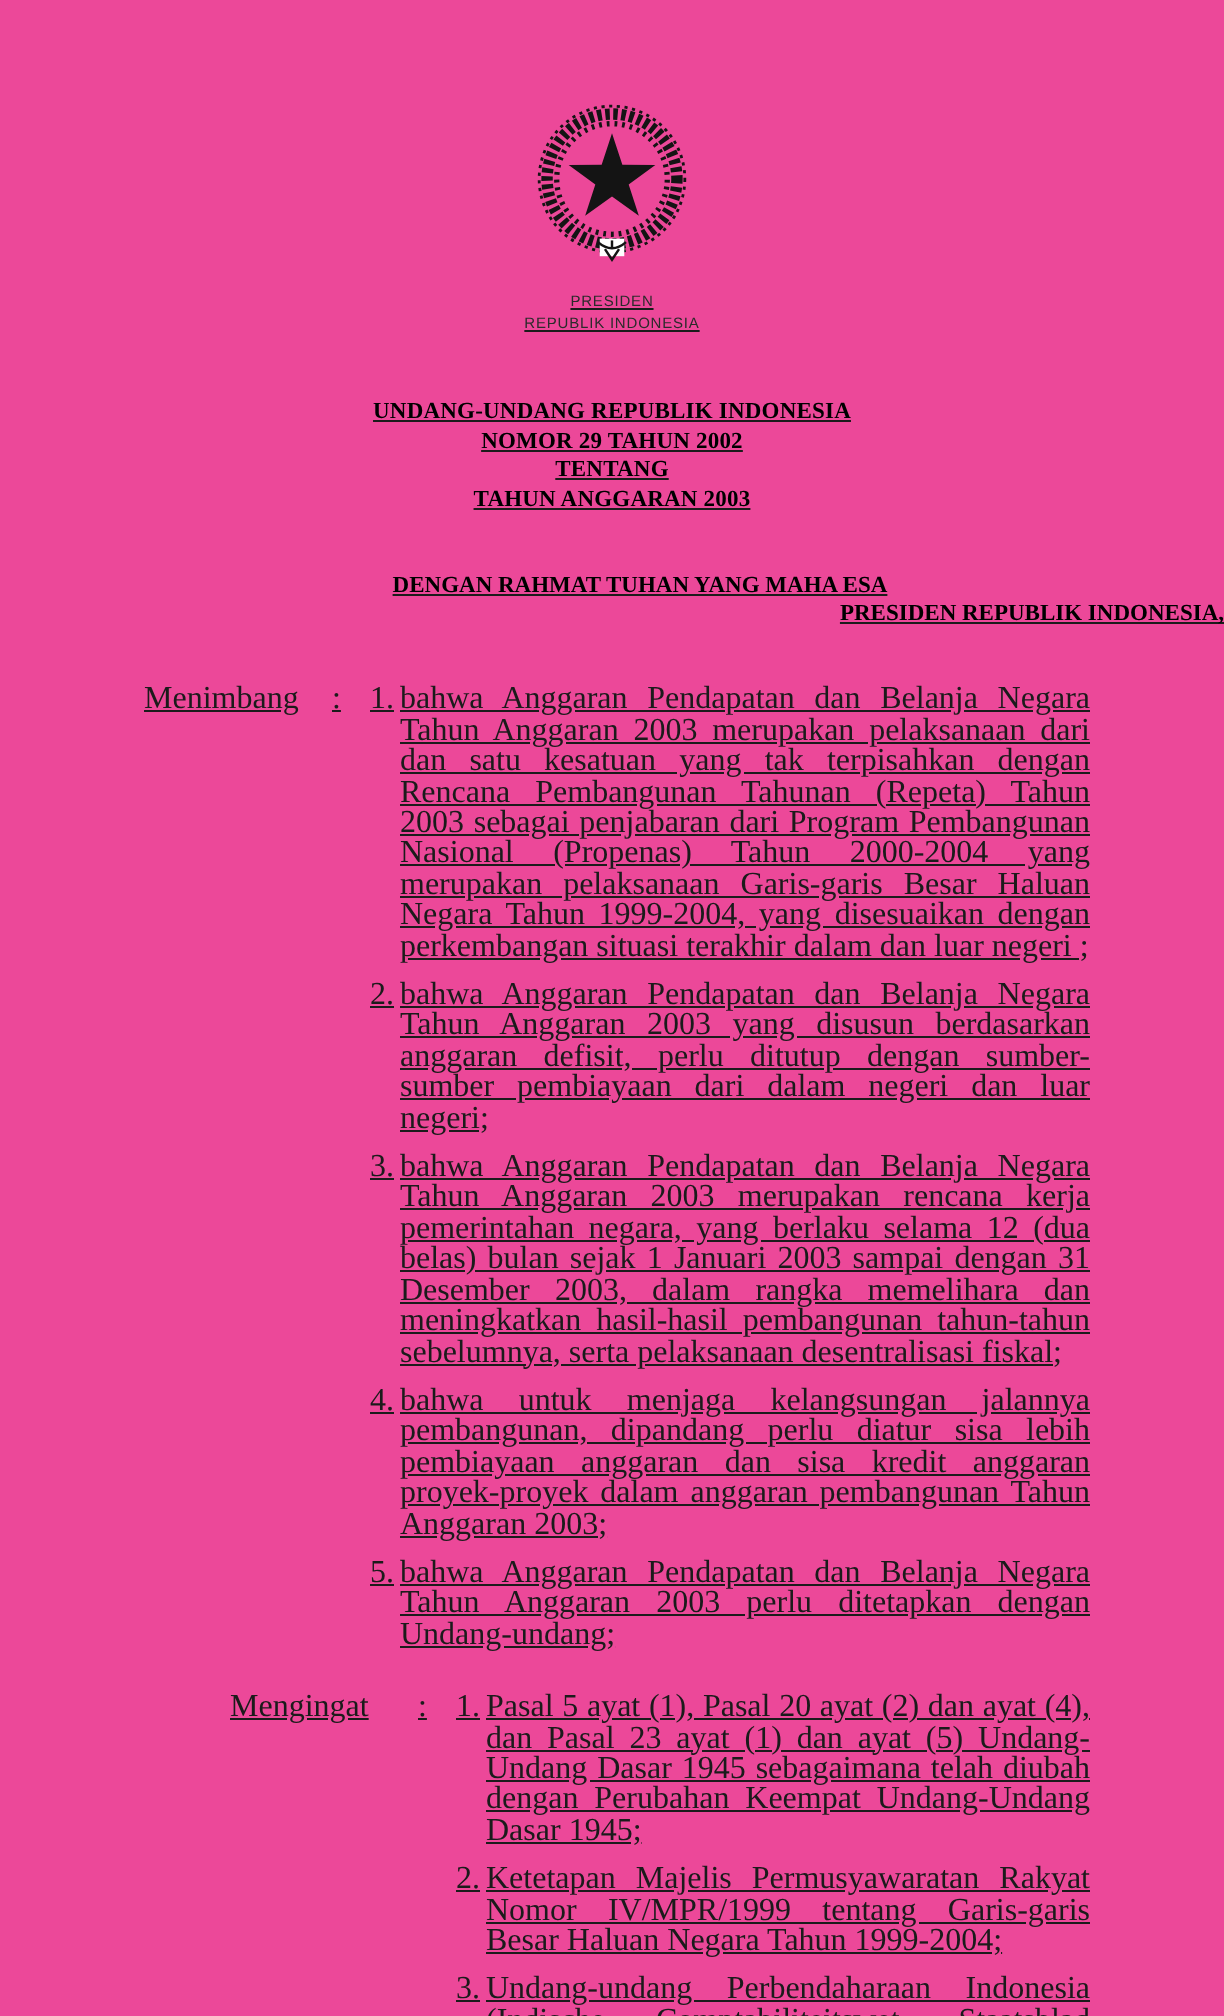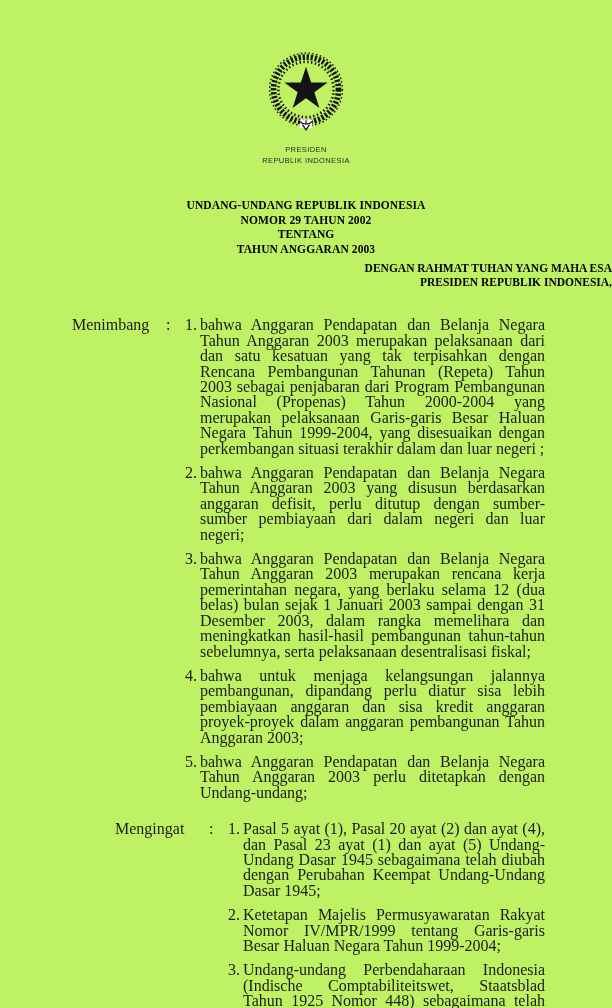--- a/index.html
+++ b/index.html
@@ -1,32 +1,33 @@
 <!DOCTYPE html>
 <html><head>
 <meta charset="utf-8">
 <style>
   html,body{margin:0;padding:0;background:#f4f4f4;}
   .page{
-    width:612px;height:1008px;margin:0 auto;background:#bef264;
+    width:612px;height:1008px;margin:0 auto;background:#ec4899;
     position:relative;overflow:hidden;
     font-family:"Liberation Serif", serif;color:#1b1b1b;
     box-sizing:border-box;
+    text-decoration:underline;
   }
   .emblem{width:88px;margin:50px auto 4px;display:block;text-align:center;}
   .letterhead{
     text-align:center;
     font-family:"Liberation Sans", sans-serif;
     font-size:7.5px;line-height:11px;letter-spacing:.4px;color:#2b2b2b;
   }
   .title-block{
     margin-top:32px;text-align:center;font-weight:bold;color:#000;
     font-size:11.5px;line-height:14.6px;letter-spacing:.1px;
   }
-  .invocation{margin-top:6px;text-align:right;font-weight:bold;color:#000;font-size:11.5px;padding-left:28px;}
+  .invocation{margin-top:30px;text-align:center;font-weight:bold;color:#000;font-size:11.5px;padding-left:28px;}
   .issuer{margin-top:2px;text-align:right;font-weight:bold;color:#000;font-size:11.5px;}
   .content{margin:29px 67px 0 72px;font-size:16px;line-height:15.4px;}
   .clause{display:grid;grid-template-columns:94px 19px 1fr;align-items:start;}
   .clause + .clause{margin-top:21px;margin-left:43px;}
   .clause-label{white-space:nowrap;}
   .clause-items{min-width:0;}
   .item{display:grid;grid-template-columns:15px 1fr;}
   .item + .item{margin-top:9px;}
   .item-text{text-align:justify;}
   .catchword{margin:21px 67px 0 72px;text-align:right;font-size:17px;}

